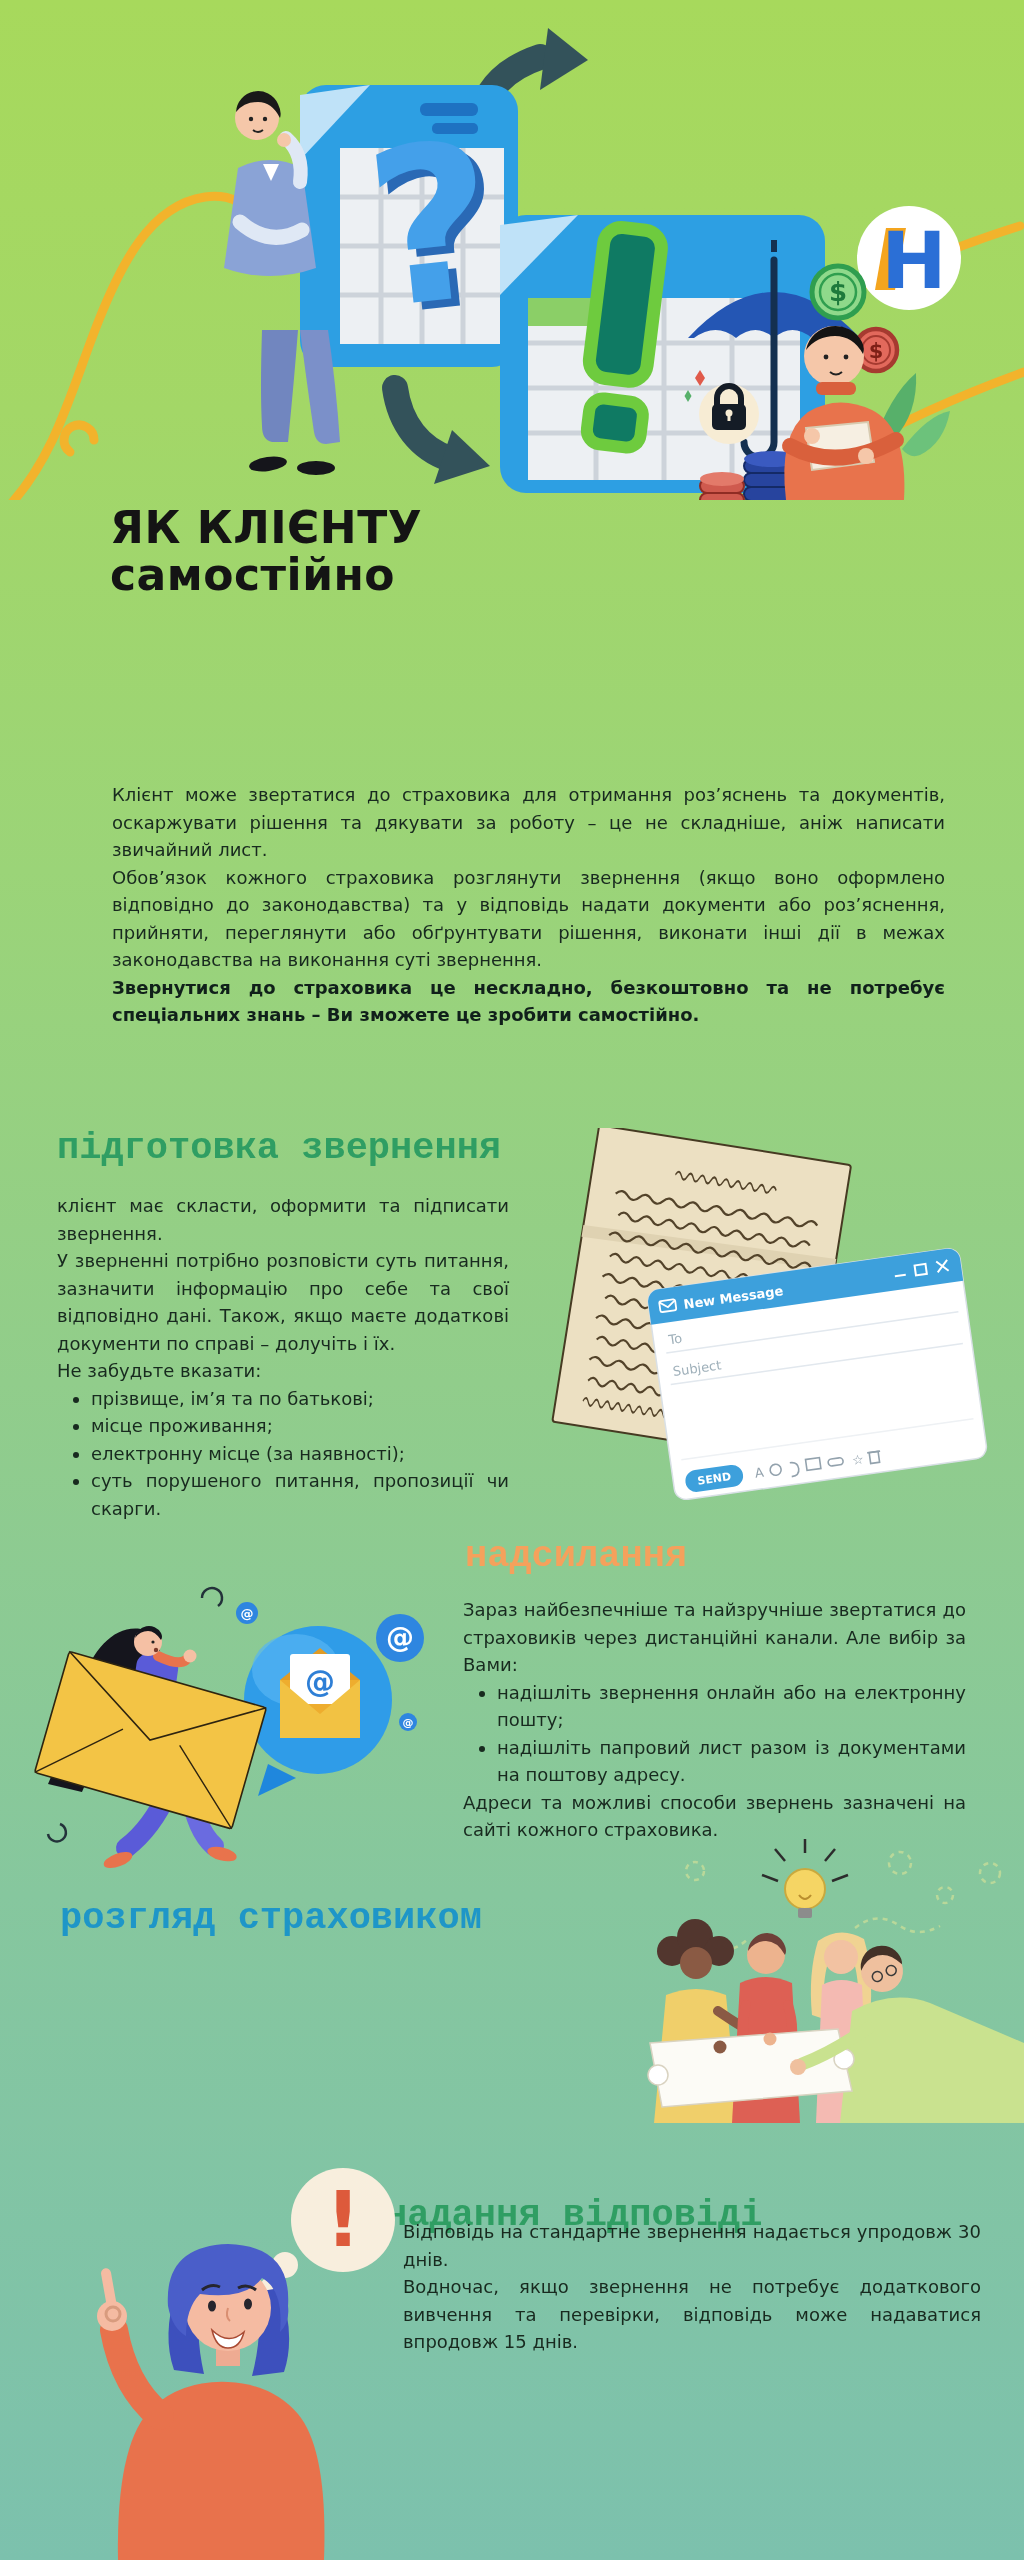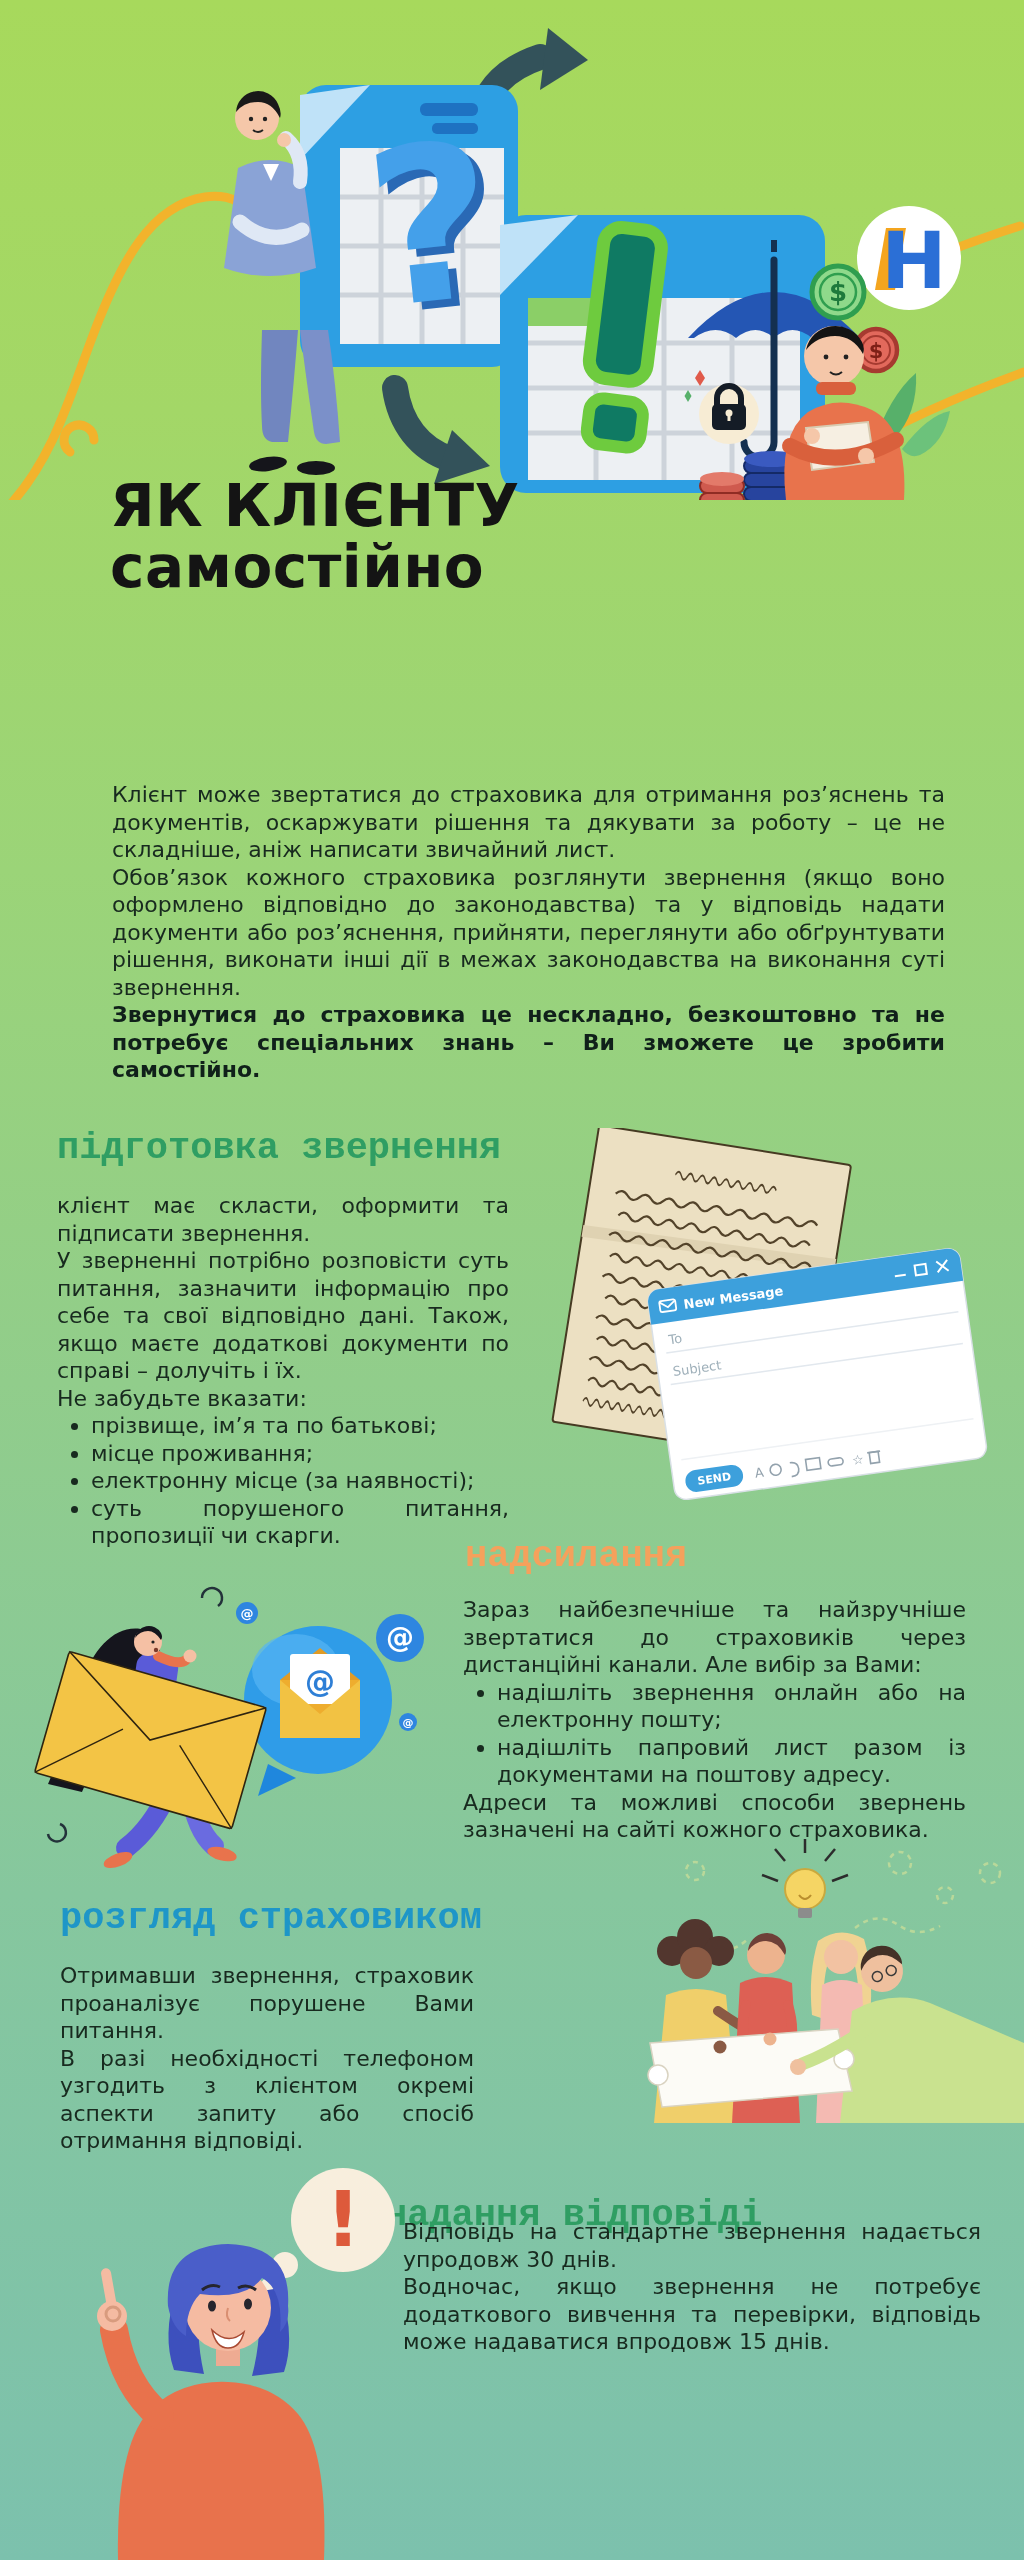--- a/index.html
+++ b/index.html
@@ -1,22 +1,22 @@
 <!DOCTYPE html>
 <html><head>
 <meta charset="utf-8">
 <style>
   html,body{margin:0;padding:0;}
   .page{position:relative;width:1024px;height:2560px;overflow:hidden;
         background:linear-gradient(to bottom,#a7d95c 0%,#a3d767 16%,#9bd478 34%,#91cd8b 54%,#86c79e 74%,#7cc1ad 100%);
         font-family:"DejaVu Sans","Liberation Sans",sans-serif;color:#182a1f;}
   .abs{position:absolute;}
-  .kicker{left:110px;top:476px;font-size:58px;font-weight:bold;color:#141414;line-height:1.06;letter-spacing:.5px;}
+  .kicker{left:110px;top:505px;font-size:44px;font-weight:bold;color:#141414;line-height:1.06;letter-spacing:.5px;}
   .bigtitle{left:107px;top:606px;font-size:88px;font-weight:bold;color:#1898b4;line-height:.99;letter-spacing:5px;}
-  .body-text{font-size:22px;line-height:27.5px;text-align:justify;}
+  .body-text{font-size:18px;line-height:27.5px;text-align:justify;}
   .body-text p{margin:0;}
   .intro{left:112px;top:781px;width:833px;}
   .bold{font-weight:bold;color:#10201a;}
   h2{margin:0;font-size:37px;font-weight:bold;line-height:1;font-family:Liberation Mono, monospace;}
   .h-green{color:#2f9e63;}
   .h-orange{color:#f5a15c;}
   .h-blue{color:#1e96c8;text-align:center;}
   .sec1-h{left:57px;top:1130px;}
   .sec1-b{left:57px;top:1192px;width:452px;}
   .sec2-h{left:465px;top:1538px;}
@@ -305,24 +305,20 @@
       <path d="M140,114 q20,10 28,4" fill="none" stroke="#e8734c" stroke-width="10" stroke-linecap="round"></path>
       <circle cx="172" cy="114" r="6.5" fill="#f5c0a4"></circle>
       <circle cx="130" cy="100" r="14" fill="#f5c0a4"></circle>
       <path d="M117,96 a14,14 0 0 1 26,-5 q2,4 0,7 q-6,-9 -13,-9 q-8,0 -13,7 Z" fill="#15151d"></path>
       <circle cx="135" cy="100" r="1.6" fill="#222"></circle>
       <circle cx="138" cy="108" r="2.2" fill="#7c3c2c"></circle>
     </g>
   </svg>
 
   <h2 class="abs sec3-h h-blue">розгляд страховиком</h2>
-  <div class="abs sec3-b body-text">
-    <p>Отримавши звернення, страховик проаналізує порушене Вами питання.</p>
-    <p>В разі необхідності телефоном узгодить з клієнтом окремі аспекти запиту або спосіб отримання відповіді.</p>
-  </div>
 
   <svg class="abs" style="left:600px;top:1833px" width="424" height="290" viewBox="0 0 424 290">
     <g fill="none" stroke="#b9d89a" stroke-width="2.5" stroke-dasharray="5,5">
       <path d="M60,120 q25,-25 50,-8 q18,12 38,-6"></path>
       <path d="M255,95 q22,-18 45,-2 q18,12 40,0"></path>
       <circle cx="95" cy="38" r="9"></circle>
         <circle cx="300" cy="30" r="11"></circle>
         <circle cx="345" cy="62" r="8"></circle>
         <circle cx="390" cy="40" r="10"></circle>
     </g>

